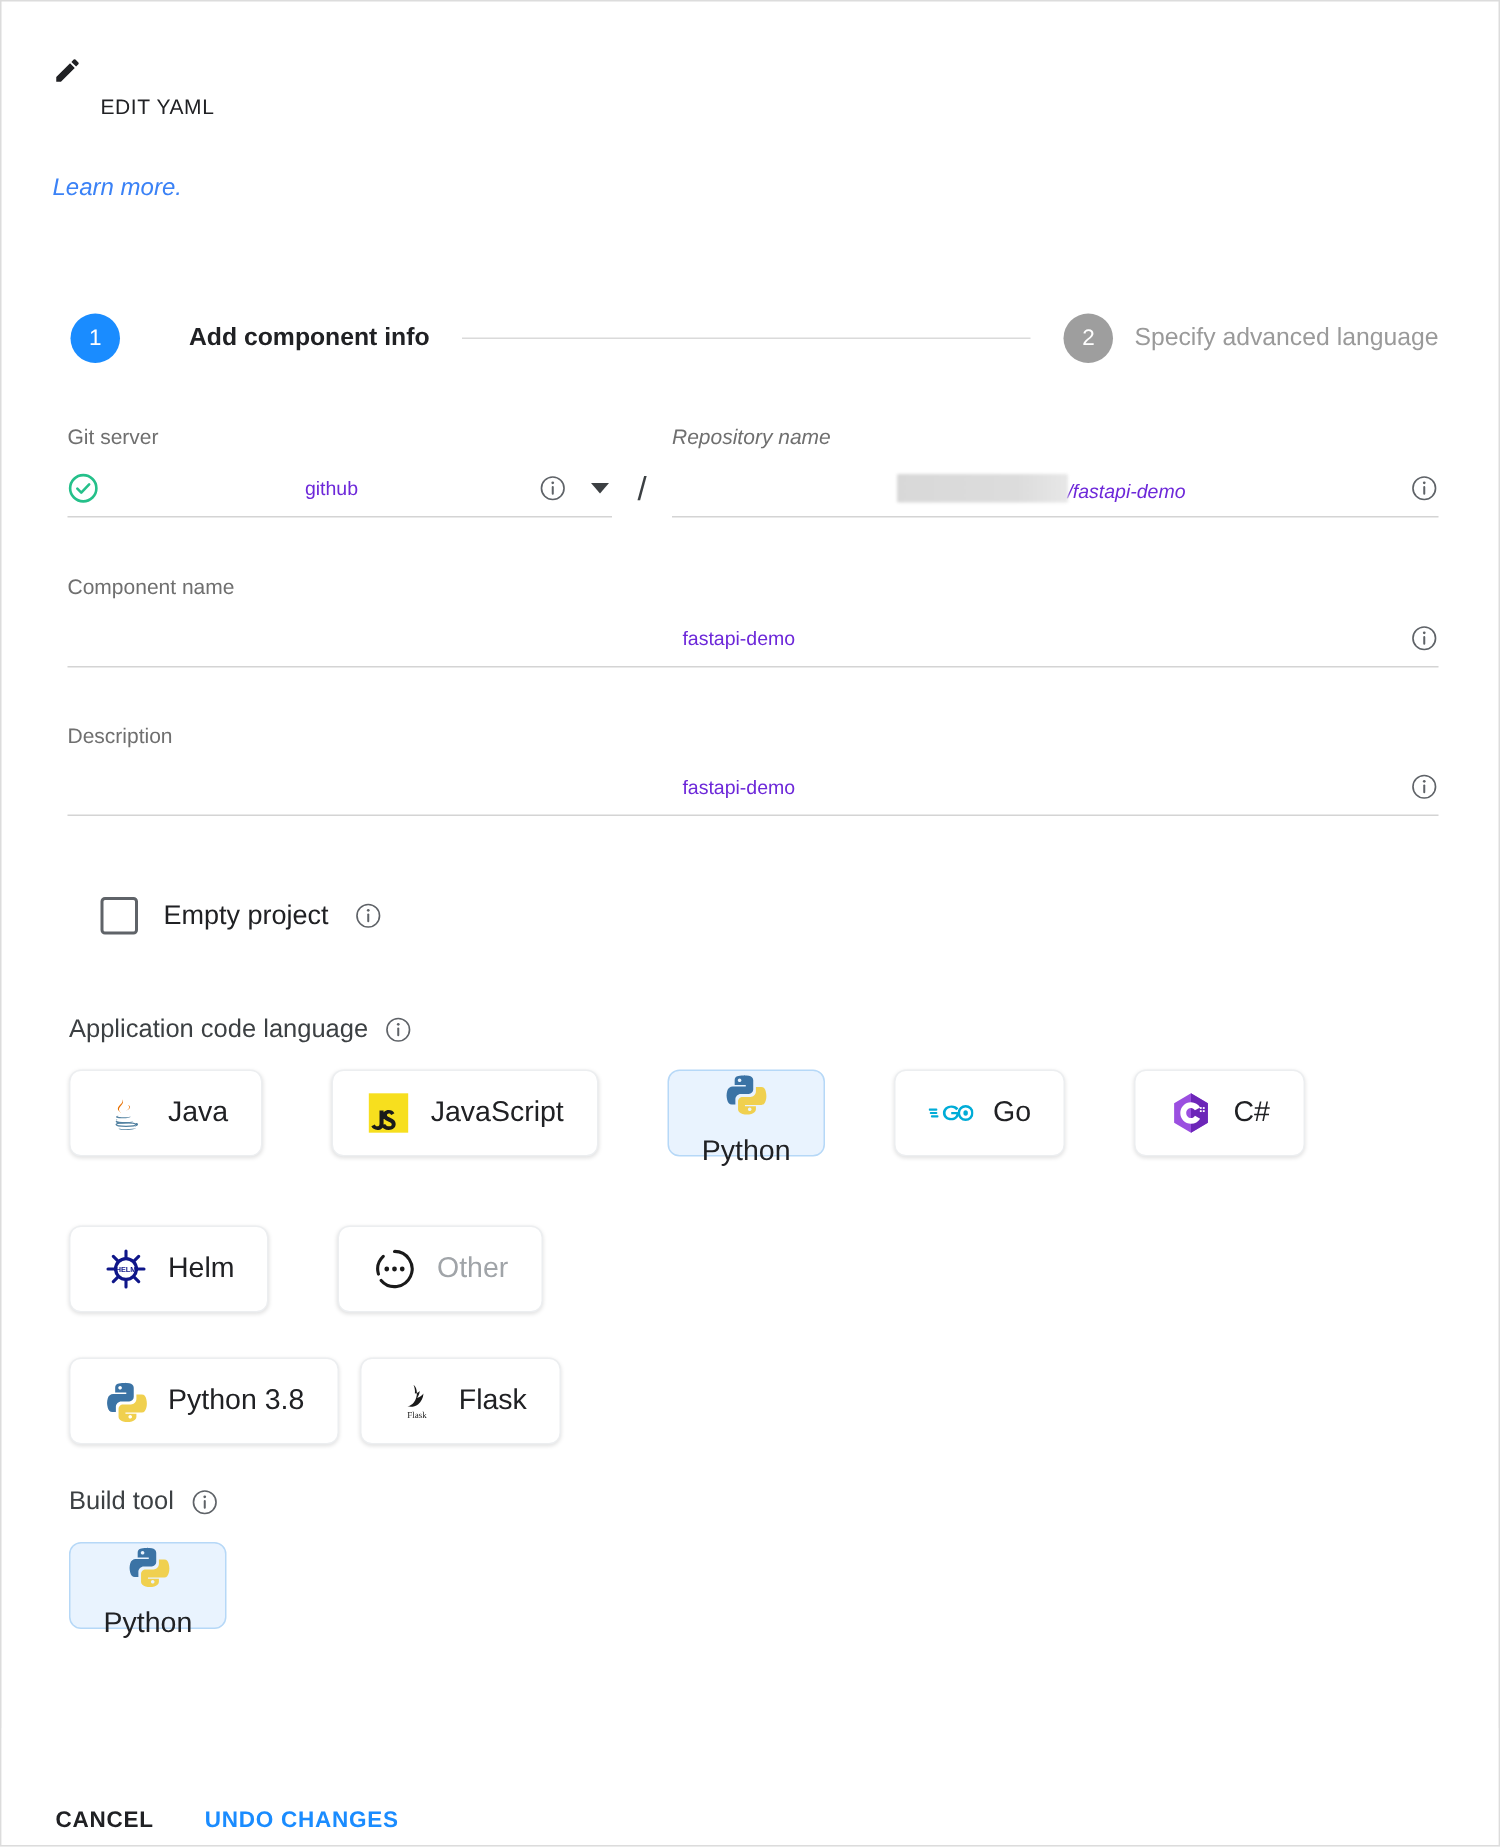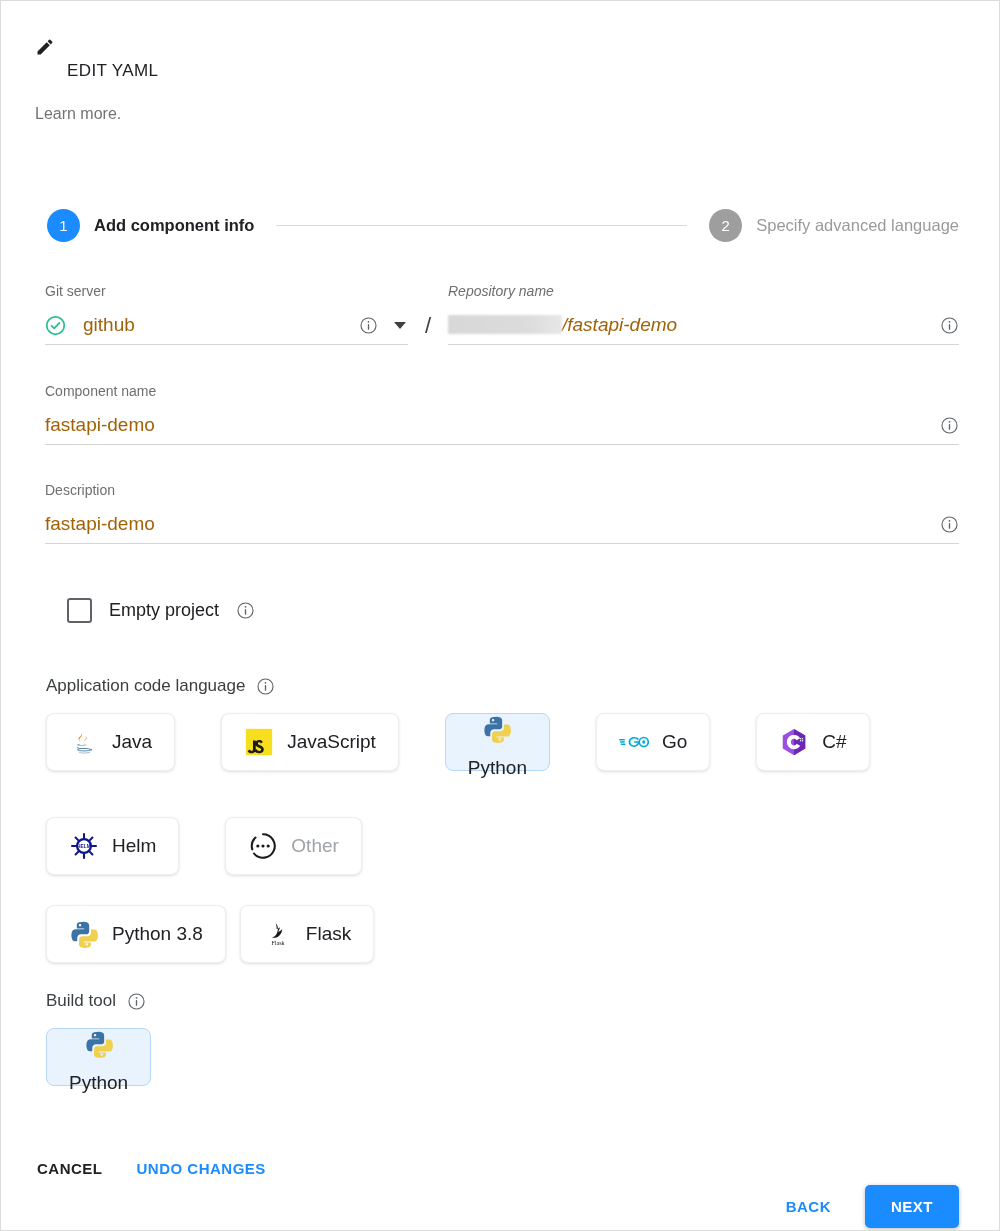--- a/index.html
+++ b/index.html
@@ -24,61 +24,61 @@
   }
   .page-title {
     font-size: 27px; font-weight: bold; color: #202124;
     letter-spacing: -0.2px;
   }
   .edit-yaml {
     display: flex; align-items: center; gap: 12px;
     cursor: pointer; user-select: none;
   }
   .edit-yaml-label {
-    font-size: 17px; font-weight: 500; color: #202124;
+    font-size: 14px; font-weight: 500; color: #202124;
     letter-spacing: 0.4px;
     margin-top: 48px;
   }
   .pencil { width: 20px; height: 20px; display: block; }
 
   
   .learn-more {
-    position: absolute; left: 34px; top: 104px;
-    font-size: 16px; color: #737373; cursor: pointer;
+    position: absolute; left: 34px; top: 116px;
+    font-size: 16px; color: #3b82f6; cursor: pointer; font-style: italic;
   }
 
   
   .stepper {
     position: absolute; left: 46px; top: 208px; right: 40px;
     display: flex; align-items: center;
   }
   .step { display: flex; align-items: center; gap: 14px; white-space: nowrap; }
   .step-circle {
     width: 33px; height: 33px; border-radius: 50%;
     display: flex; align-items: center; justify-content: center;
     color: #fff; font-size: 15px; font-weight: 500;
   }
   .step-1 .step-circle { background: #1a8cff; }
   .step-2 .step-circle { background: #9e9e9e; }
-  .step-1 .step-label { font-size: 16.5px; font-weight: bold; color: #202124; }
+  .step-1 .step-label { font-size: 16.5px; font-weight: bold; color: #202124; margin-left: 32px; }
   .step-2 .step-label { font-size: 16.5px; color: #9a9a9a; }
   .step-line { flex: 1; height: 1px; background: #dadada; margin: 0 22px; }
 
   
   .field-label {
     font-size: 14px; color: #6f6f6f; margin-bottom: 7px;
   }
   .field-underline {
     border-bottom: 1px solid #d4d4d4;
   }
   .field-value-row {
     display: flex; align-items: center; height: 38px;
   }
   .field-value {
-    font-size: 19px; color: #a16207; flex: 1;
+    font-size: 13px; color: #6d28d9; flex: 1; text-align: center;
   }
   .info-icon { width: 19px; height: 19px; flex: none; cursor: pointer; }
   .caret {
     width: 0; height: 0; margin-left: 16px; margin-right: 2px;
     border-left: 6px solid transparent;
     border-right: 6px solid transparent;
     border-top: 7px solid #3c4043;
     cursor: pointer; flex: none;
   }
 
@@ -149,23 +149,22 @@
     background: #e9f3fe; border: 1px solid #b6d8f7;
     box-shadow: none;
     flex-direction: column;
   }
   .chip.muted .chip-label { color: #a0a4a8; }
   .chip-icon { width: 30px; height: 30px; flex: none; display: block; }
 
   
   .footer {
     position: absolute; left: 0; right: 0; bottom: 0; height: 78px;
-    display: flex; align-items: flex-start; padding: 0 40px 0 24px;
+    display: flex; align-items: flex-end; padding: 0 40px 0 24px;
     background: #fff;
-    flex-direction: column;
   }
   .footer-left { display: flex; align-items: center; gap: 10px; }
   .footer-right { margin-left: auto; display: flex; align-items: center; gap: 22px; }
   .txt-btn {
     font-size: 15px; font-weight: bold; letter-spacing: 0.5px;
     padding: 8px 12px; border-radius: 4px; cursor: pointer;
     background: none; border: none; font-family: inherit;
   }
   .btn-cancel { color: #202124; }
   .btn-undo, .btn-back { color: #1a8cff; }
@@ -411,19 +410,15 @@
       </svg>
       <span class="chip-label">Python</span>
     </div>
   </div>
 
   <div class="footer">
     <div class="footer-left">
       <button class="txt-btn btn-cancel">CANCEL</button>
       <button class="txt-btn btn-undo">UNDO CHANGES</button>
     </div>
-    <div class="footer-right">
-      <button class="txt-btn btn-back">BACK</button>
-      <button class="btn-next">NEXT</button>
-    </div>
   </div>
 
 </div>
 
 </body></html>

